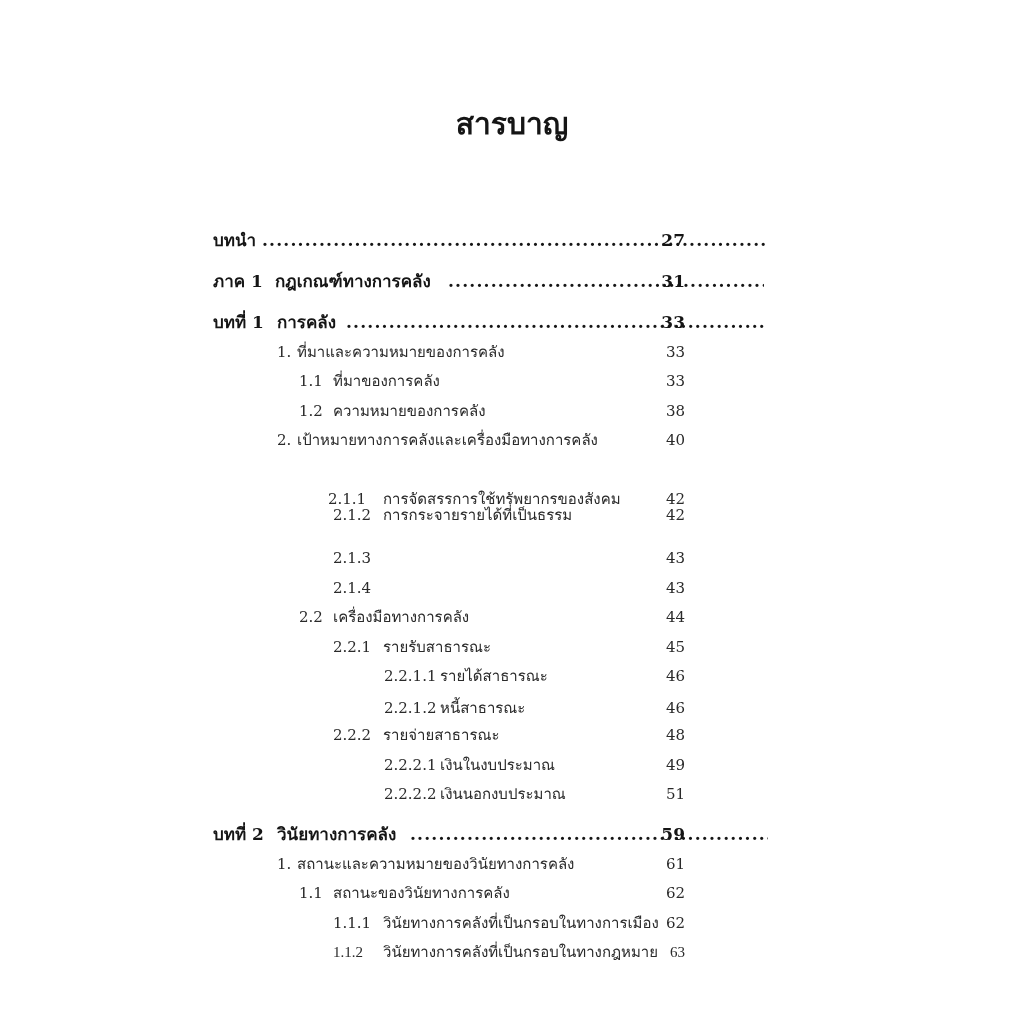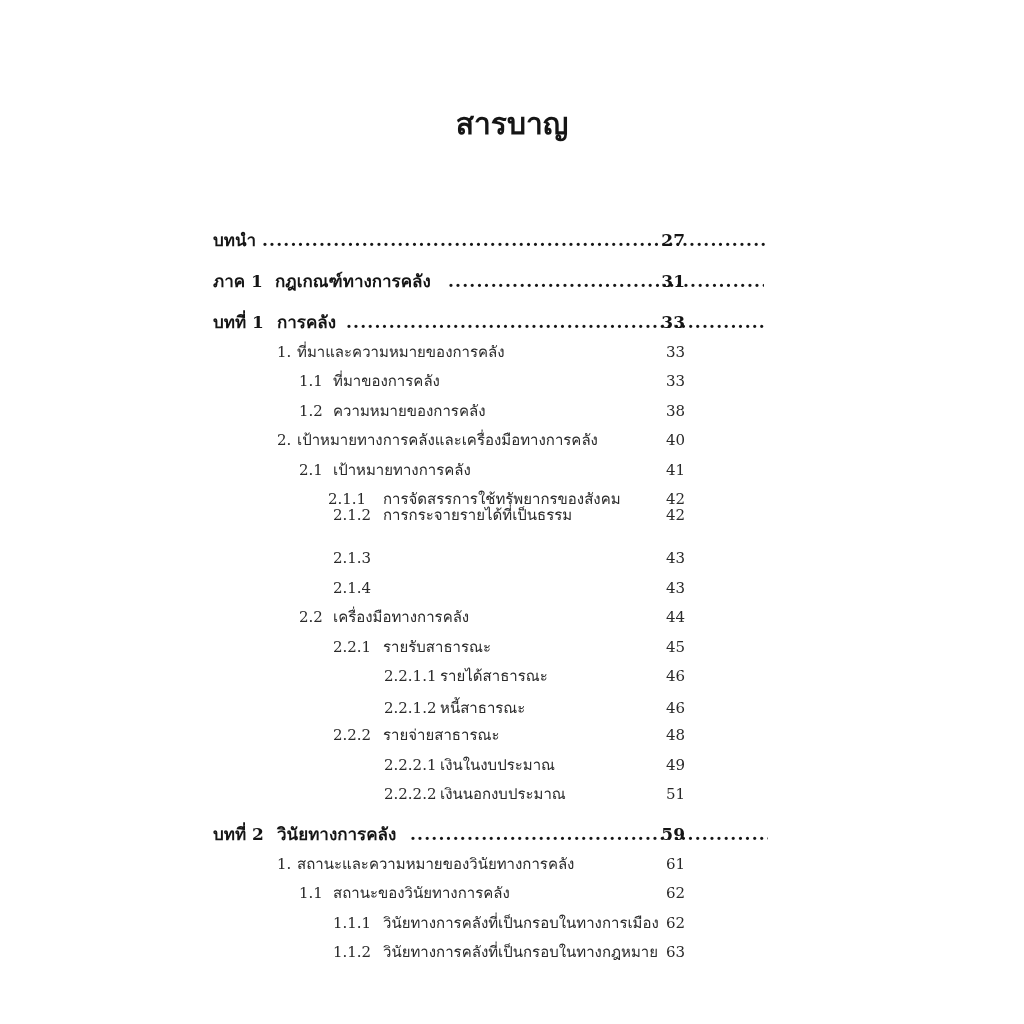--- a/index.html
+++ b/index.html
@@ -51,25 +51,20 @@
     </div>
     <div class="row minor" style="top: 398px;">
       <span class="num" style="left: 299px;">1.2</span>
       <span class="label" style="left: 333px;">ความหมายของการคลัง</span>
       <span class="page">38</span>
     </div>
     <div class="row minor" style="top: 427px;">
       <span class="num" style="left: 277px;">2.</span>
       <span class="label" style="left: 297px;">เป้าหมายทางการคลังและเครื่องมือทางการคลัง</span>
       <span class="page">40</span>
-    </div>
-    <div class="row minor" style="top: 457px;">
-      <span class="num" style="left: 299px;">2.1</span>
-      <span class="label" style="left: 333px;">เป้าหมายทางการคลัง</span>
-      <span class="page">41</span>
     </div>
     <div class="row minor" style="top: 486px;">
       <span class="num" style="left: 328px;">2.1.1</span>
       <span class="label" style="left: 383px;">การจัดสรรการใช้ทรัพยากรของสังคม</span>
       <span class="page">42</span>
     </div>
     <div class="row minor" style="top: 502px;">
       <span class="num" style="left: 333px;">2.1.2</span>
       <span class="label" style="left: 383px;">การกระจายรายได้ที่เป็นธรรม</span>
       <span class="page">42</span>
@@ -131,18 +126,18 @@
     <div class="row minor" style="top: 880px;">
       <span class="num" style="left: 299px;">1.1</span>
       <span class="label" style="left: 333px;">สถานะของวินัยทางการคลัง</span>
       <span class="page">62</span>
     </div>
     <div class="row minor" style="top: 910px;">
       <span class="num" style="left: 333px;">1.1.1</span>
       <span class="label" style="left: 383px;">วินัยทางการคลังที่เป็นกรอบในทางการเมือง</span>
       <span class="page">62</span>
     </div>
-    <div class="row minor" style="top: 939px;">
+    <div class="row minor" style="top: 939px; font-family: Liberation Serif, serif;">
       <span class="num" style="left: 333px;">1.1.2</span>
       <span class="label" style="left: 383px;">วินัยทางการคลังที่เป็นกรอบในทางกฎหมาย</span>
       <span class="page">63</span>
     </div>
   </div>
 
 </body></html>

